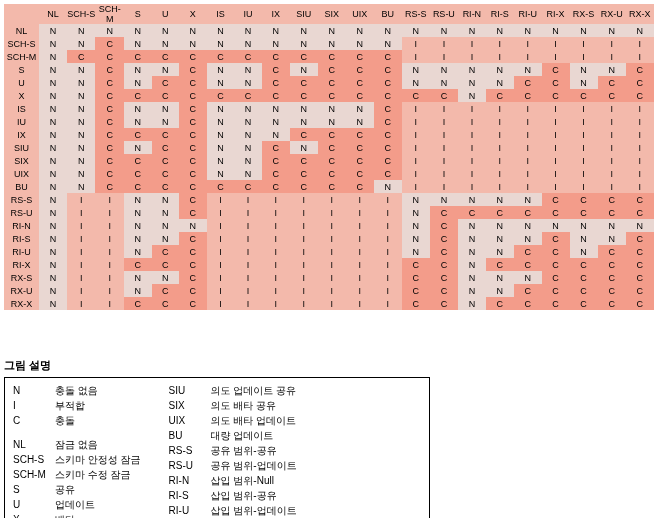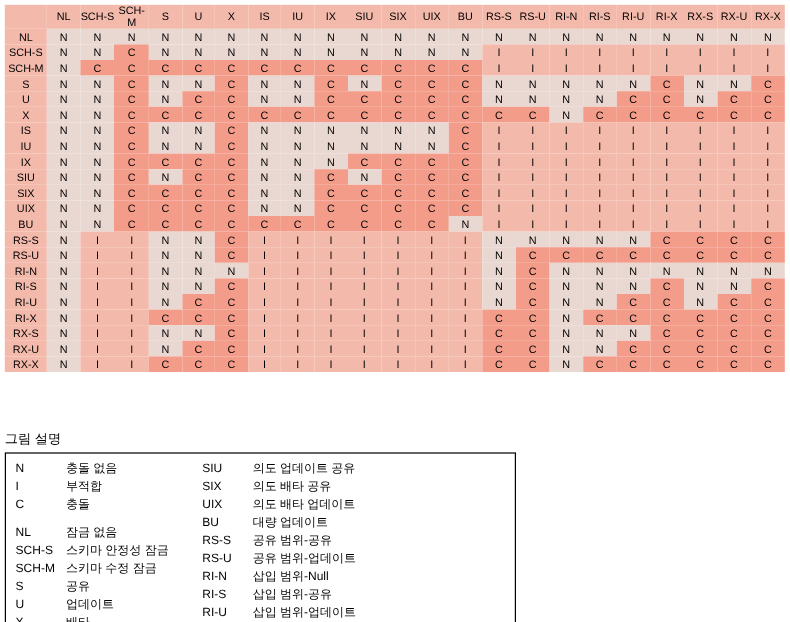--- a/index.html
+++ b/index.html
@@ -30,21 +30,21 @@
   .colhdr { background: #f3b9ab; }
   .rowhdr { background: #f3b9ab; }
   .c-N { background: #e9d7d2; }
   .c-I { background: #f3b9ab; }
   .c-C { background: #f39c8a; }
   .legend-wrap {
     margin-top: 18px;
   }
   .legend-title {
     font-size: 11px;
-    font-weight: normal;
+    font-weight: bold;
     margin-bottom: 4px;
     margin-top: 48px;
   }
   .legend-box {
     border: 1px solid #000;
     width: 426px;
     padding: 6px 8px 8px 8px;
     box-sizing: border-box;
     display: flex;
     gap: 28px;

